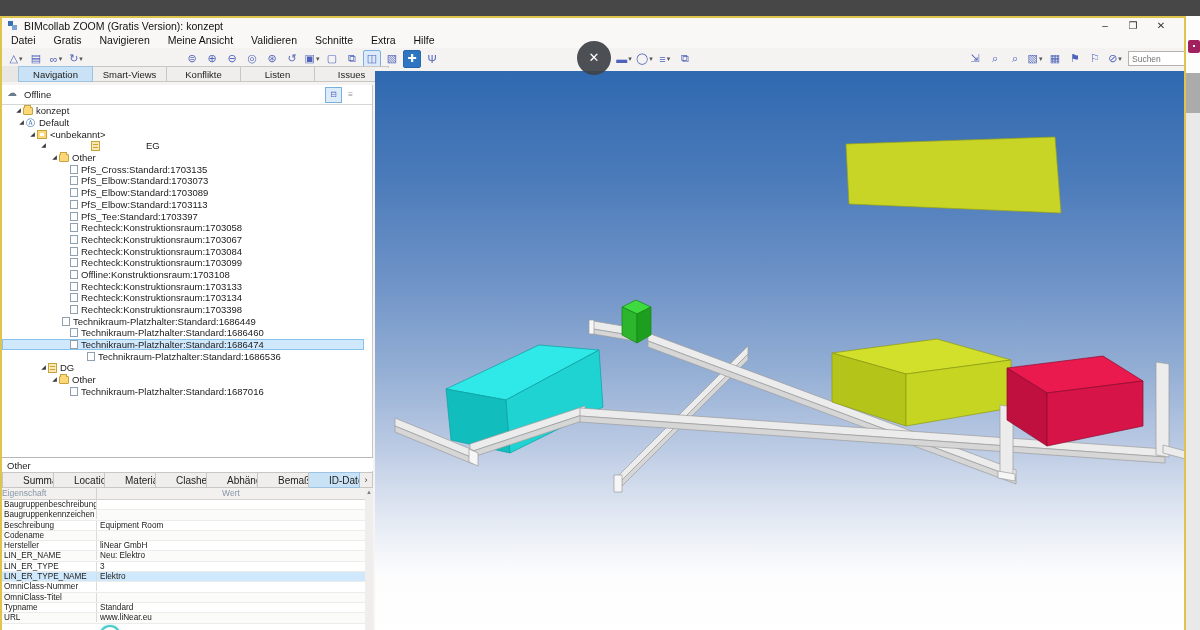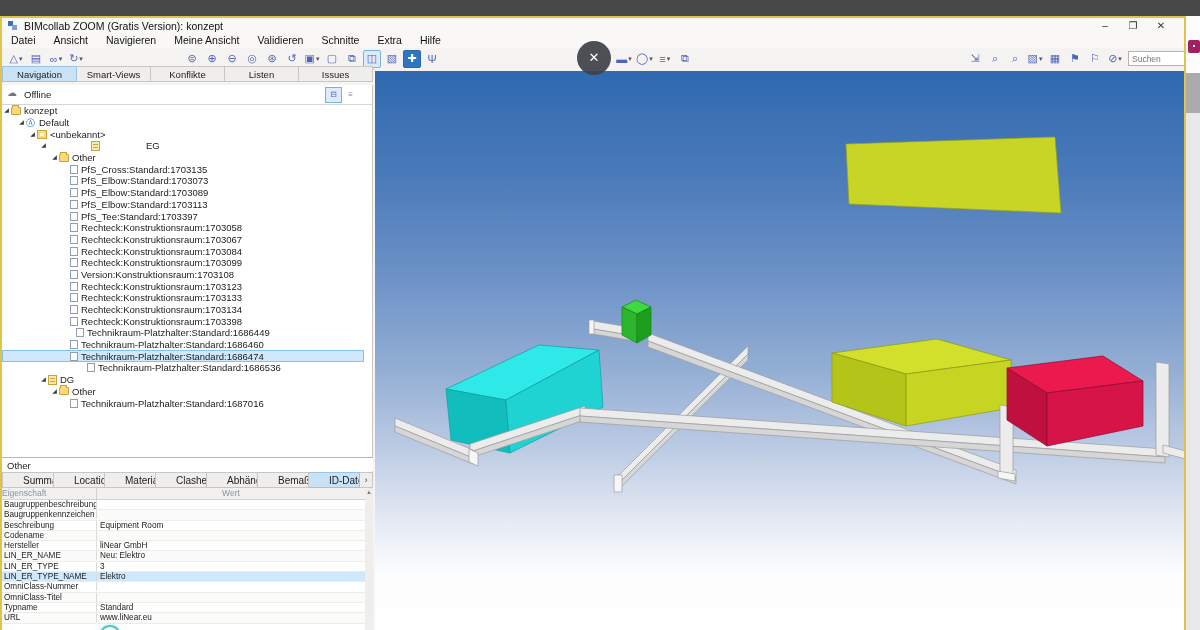--- a/index.html
+++ b/index.html
@@ -25,21 +25,21 @@
   .toolbar{position:absolute;left:2px;top:32px;width:1182px;height:21px;background:#f4f3f1;border-bottom:1px solid #e0dedb;}
   .tbgroup{position:absolute;top:1px;height:19px;display:flex;align-items:center;}
   .tbtn{display:inline-flex;align-items:center;justify-content:center;min-width:16px;height:16px;margin:0 1px;font-size:11px;color:#4f63bb;border:1px solid transparent;border-radius:2px;}
   .tbtn .car{font-size:7px;color:#555;margin-left:1px;}
   .tbtn.sel{border-color:#7ab0e0;background:#dceafa;}
   .tbtn.act{background:#2f76c2;color:#fff;border-color:#2a67aa;}
   #tb-left{left:4px;} #tb-view{left:180px;} #tb-annot{left:612px;} #tb-right{left:963px;}
   .tb-search{position:absolute;left:1126px;top:3px;width:56px;height:13px;font-size:8.5px;border:1px solid #b5b2ae;background:#fff;color:#888;padding:0 3px;font-family:"Liberation Sans",sans-serif;}
 
   
-  .maintabs{position:absolute;left:2px;top:50px;width:371px;height:16px;display:flex;background:#e9e7e4;}
+  .maintabs{position:absolute;left:2px;top:50px;width:371px;height:16px;display:flex;background:#e9e7e4;padding-left:16px;}
   .maintab{flex:1;font-size:9.5px;text-align:center;line-height:15px;color:#222;background:#efeeec;border:1px solid #c9c7c4;border-left:none;}
   .maintab:first-child{border-left:1px solid #c9c7c4;}
   .maintab.active{background:#c9e2f5;border-color:#9dc3e2;}
 
   
   .leftpanel{position:absolute;left:2px;top:69px;width:371px;height:559px;background:#fff;border-right:1px solid #c9c7c4;box-sizing:border-box;}
   .offlinebar{position:relative;height:19px;border-bottom:1px solid #d8d6d3;font-size:9.5px;color:#222;}
   .cloud{position:absolute;left:5px;top:2px;font-size:10px;color:#6b7b8c;}
   .offlinetext{position:absolute;left:22px;top:4px;}
   .minibtn{position:absolute;top:2px;width:15px;height:14px;font-size:8px;text-align:center;line-height:14px;color:#4f63bb;border:1px solid transparent;}
@@ -110,21 +110,21 @@
       <span class="appicon">
           <b></b>
           <b class="b2"></b>
         </span>
       <span class="titletext">BIMcollab ZOOM (Gratis Version): konzept</span>
       <span class="winbtn min">–</span>
       <span class="winbtn max">❐</span>
       <span class="winbtn cls">✕</span>
     </div>
 
-    <div class="menubar" id="menubar"><span class="menuitem">Datei</span><span class="menuitem">Ansicht</span><span class="menuitem">Navigieren</span><span class="menuitem">Meine Ansicht</span><span class="menuitem">Validieren</span><span class="menuitem">Schnitte</span><span class="menuitem">Extra</span><span class="menuitem">Hilfe</span></div>
+    <div class="menubar" id="menubar"><span class="menuitem">Datei</span><span class="menuitem">Gratis</span><span class="menuitem">Navigieren</span><span class="menuitem">Meine Ansicht</span><span class="menuitem">Validieren</span><span class="menuitem">Schnitte</span><span class="menuitem">Extra</span><span class="menuitem">Hilfe</span></div>
 
     <div class="toolbar">
       <div class="tbgroup" id="tb-left">
           <span class="tbtn">
             <span>△</span>
             <span class="car">▾</span>
           </span>
           <span class="tbtn">
             <span>▤</span>
           </span>
@@ -236,21 +236,21 @@
       </div>
 
     <div class="leftpanel">
       <div class="offlinebar">
         <span class="cloud">☁</span>
         <span class="offlinetext">Offline</span>
         <span class="minibtn b1">⊟</span>
         <span class="minibtn b2">≡</span>
       </div>
       <div class="tree" id="tree">
-          <div class="trow" style="padding-left: 0;">
+          <div class="trow" style="padding-left: 12px;">
             <span class="tarrow">◢</span>
             <span class="ti ti-folder"></span>
             <span>konzept</span>
           </div>
           <div class="trow" style="padding-left: 15px;">
             <span class="tarrow">◢</span>
             <span class="ti ti-default">Ⓐ</span>
             <span>Default</span>
           </div>
           <div class="trow" style="padding-left: 26px;">
@@ -309,43 +309,38 @@
             <span>Rechteck:Konstruktionsraum:1703084</span>
           </div>
           <div class="trow" style="padding-left: 59px;">
             <span class="tarrow"></span>
             <span class="ti ti-doc"></span>
             <span>Rechteck:Konstruktionsraum:1703099</span>
           </div>
           <div class="trow" style="padding-left: 59px;">
             <span class="tarrow"></span>
             <span class="ti ti-doc"></span>
-            <span>Version:Konstruktionsraum:1703108</span>
-          </div>
-          <div class="trow" style="padding-left: 59px;">
-            <span class="tarrow"></span>
-            <span class="ti ti-doc"></span>
-            <span>Rechteck:Konstruktionsraum:1703123</span>
+            <span>Offline:Konstruktionsraum:1703108</span>
           </div>
           <div class="trow" style="padding-left: 59px;">
             <span class="tarrow"></span>
             <span class="ti ti-doc"></span>
             <span>Rechteck:Konstruktionsraum:1703133</span>
           </div>
           <div class="trow" style="padding-left: 59px;">
             <span class="tarrow"></span>
             <span class="ti ti-doc"></span>
             <span>Rechteck:Konstruktionsraum:1703134</span>
           </div>
           <div class="trow" style="padding-left: 59px;">
             <span class="tarrow"></span>
             <span class="ti ti-doc"></span>
             <span>Rechteck:Konstruktionsraum:1703398</span>
           </div>
-          <div class="trow" style="padding-left: 65px;">
+          <div class="trow" style="padding-left: 51px;">
             <span class="tarrow"></span>
             <span class="ti ti-doc"></span>
             <span>Technikraum-Platzhalter:Standard:1686449</span>
           </div>
           <div class="trow" style="padding-left: 59px;">
             <span class="tarrow"></span>
             <span class="ti ti-doc"></span>
             <span>Technikraum-Platzhalter:Standard:1686460</span>
           </div>
           <div class="trow sel" style="padding-left: 59px;">

